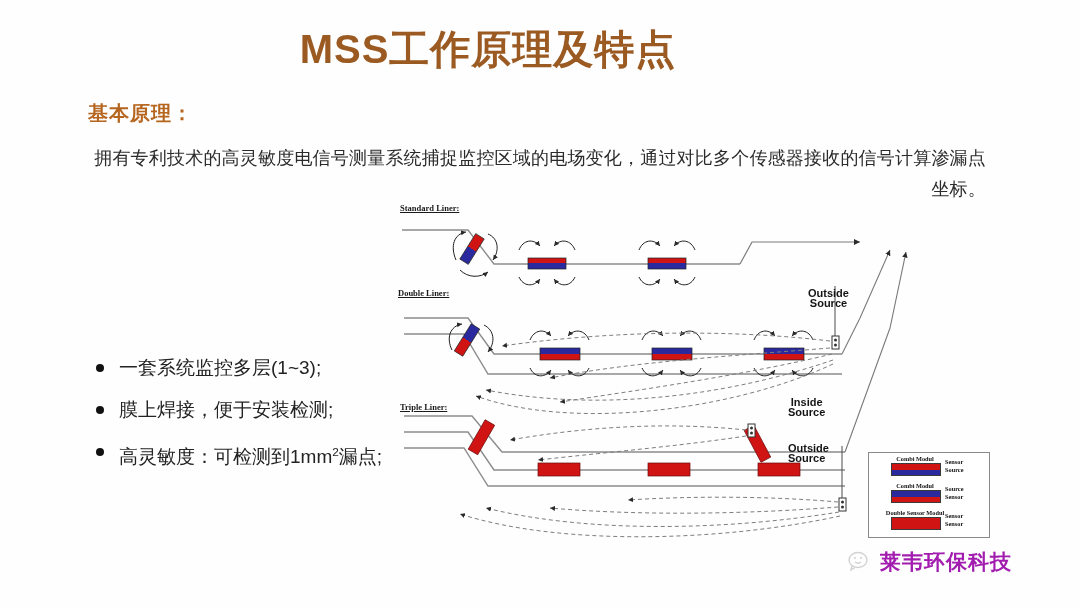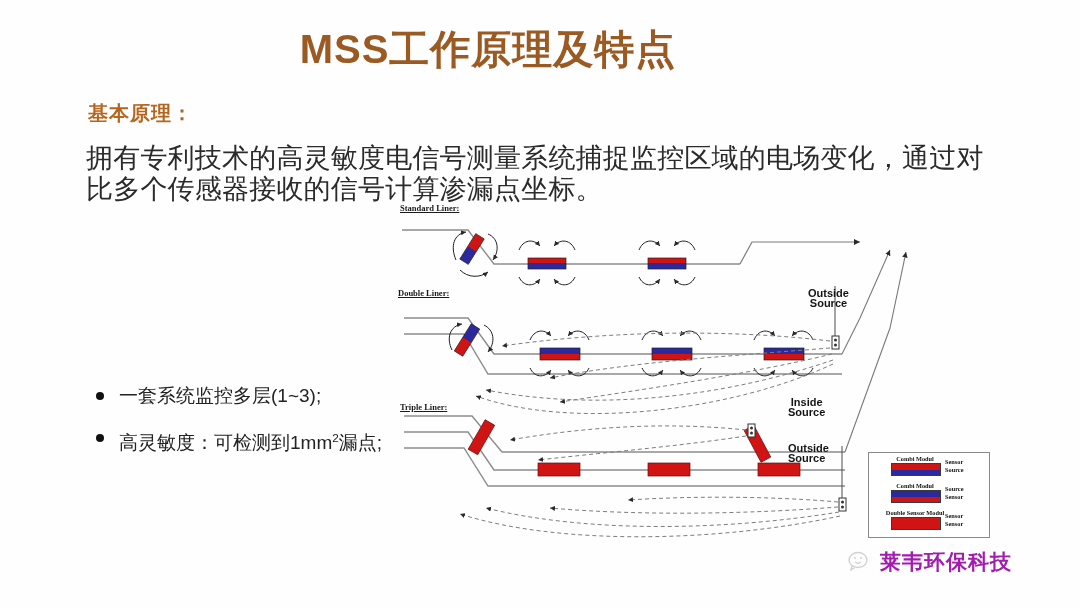--- a/index.html
+++ b/index.html
@@ -26,25 +26,26 @@
     position:absolute;
     font-size:20px;font-weight:bold;
     color:#b5651d;
     letter-spacing:1px;
   }
   #head-basic{left:88px;top:100px;}
   #head-feature{left:88px;top:328px;}
 
   .body-text{
     position:absolute;left:86px;top:143px;width:900px;
-    font-size:27px;line-height:31px;color:#2b2b2b;
+    font-size:18px;line-height:31px;color:#2b2b2b;
     letter-spacing:.2px;
-  }
-
-  .bullets{position:absolute;left:96px;top:382px;width:330px;}
+    text-align:right;
+  }
+
+  .bullets{position:absolute;left:96px;top:354px;width:330px;}
   .bullet{
     position:relative;display:flex;align-items:flex-start;
     margin-bottom:15px;
     font-size:19px;line-height:27px;color:#232323;
   }
   .bullet .dot{
     flex:0 0 auto;width:8px;height:8px;border-radius:50%;
     background:#111;margin-top:10px;margin-right:15px;
   }
   .bullet .btxt{flex:1 1 auto;}
@@ -142,20 +143,24 @@
   <div class="title">MSS工作原理及特点</div>
 
   <div class="section-head" id="head-basic">基本原理：</div>
   <div class="body-text">拥有专利技术的高灵敏度电信号测量系统捕捉监控区域的电场变化，通过对比多个传感器接收的信号计算渗漏点坐标。</div>
 
 
   <div class="bullets">
     <div class="bullet">
       <span class="dot"></span>
       <span class="btxt">一套系统监控多层(1~3);</span>
+    </div>
+    <div class="bullet">
+      <span class="dot"></span>
+      <span class="btxt">膜上焊接，便于安装检测;</span>
     </div>
     <div class="bullet">
       <span class="dot"></span>
       <span class="btxt">高灵敏度：可检测到1mm<sup>2</sup>漏点;</span>
     </div>
   </div>
 
   <div class="diagram">
     <svg width="610" height="372" viewBox="0 0 610 372" xmlns="http://www.w3.org/2000/svg">
       <defs>

